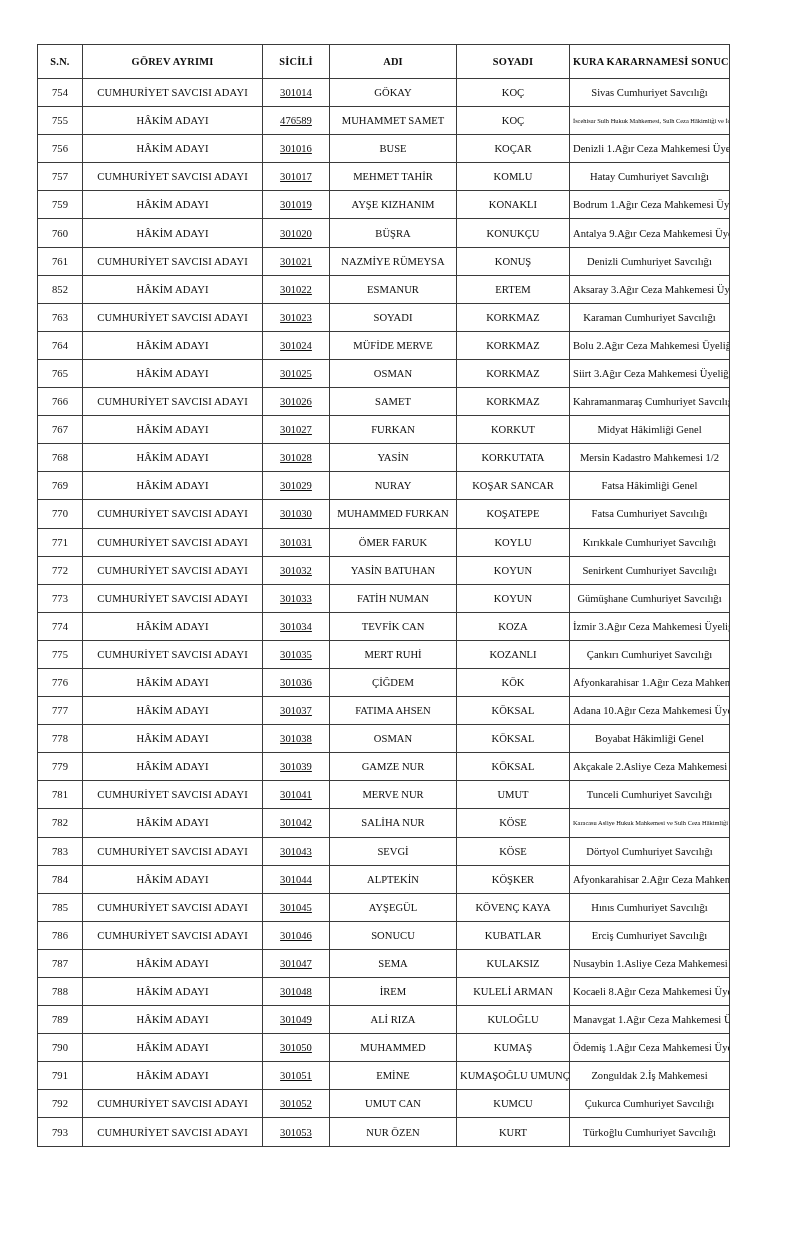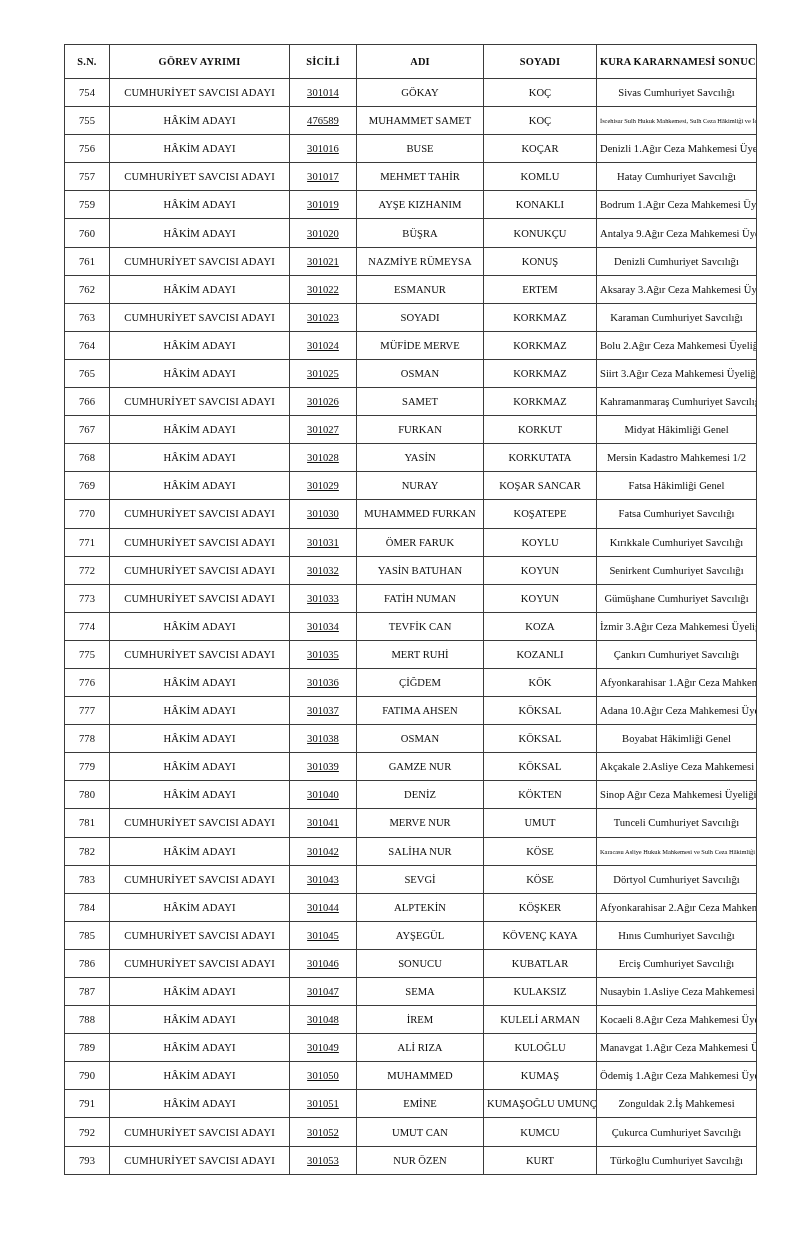--- a/index.html
+++ b/index.html
@@ -16,21 +16,21 @@
     overflow: hidden;
   }
   .page {
     position: relative;
     width: 798px;
     height: 1252px;
     box-sizing: border-box;
   }
   .table-wrap {
     position: absolute;
-    left: 64px;
+    left: 37px;
     top: 44px;
     width: 692px;
   }
   table.kura {
     border-collapse: collapse;
     width: 692px;
     table-layout: fixed;
     background: #fff;
   }
   table.kura th,
@@ -153,21 +153,21 @@
           </tr>
           <tr>
             <td class="sn">761</td>
             <td class="gorev">CUMHURİYET SAVCISI ADAYI</td>
             <td class="sicil">301021</td>
             <td class="adi">NAZMİYE RÜMEYSA</td>
             <td class="soyadi">KONUŞ</td>
             <td class="sonuc">Denizli Cumhuriyet Savcılığı</td>
           </tr>
           <tr>
-            <td class="sn">762</td>
+            <td class="sn">852</td>
             <td class="gorev">HÂKİM ADAYI</td>
             <td class="sicil">301022</td>
             <td class="adi">ESMANUR</td>
             <td class="soyadi">ERTEM</td>
             <td class="sonuc">Aksaray 3.Ağır Ceza Mahkemesi Üyeliği</td>
           </tr>
           <tr>
             <td class="sn">763</td>
             <td class="gorev">CUMHURİYET SAVCISI ADAYI</td>
             <td class="sicil">301023</td>
@@ -295,28 +295,20 @@
             <td class="soyadi">KÖKSAL</td>
             <td class="sonuc">Boyabat Hâkimliği Genel</td>
           </tr>
           <tr>
             <td class="sn">779</td>
             <td class="gorev">HÂKİM ADAYI</td>
             <td class="sicil">301039</td>
             <td class="adi">GAMZE NUR</td>
             <td class="soyadi">KÖKSAL</td>
             <td class="sonuc">Akçakale 2.Asliye Ceza Mahkemesi</td>
-          </tr>
-          <tr>
-            <td class="sn">780</td>
-            <td class="gorev">HÂKİM ADAYI</td>
-            <td class="sicil">301040</td>
-            <td class="adi">DENİZ</td>
-            <td class="soyadi">KÖKTEN</td>
-            <td class="sonuc">Sinop Ağır Ceza Mahkemesi Üyeliği</td>
           </tr>
           <tr>
             <td class="sn">781</td>
             <td class="gorev">CUMHURİYET SAVCISI ADAYI</td>
             <td class="sicil">301041</td>
             <td class="adi">MERVE NUR</td>
             <td class="soyadi">UMUT</td>
             <td class="sonuc">Tunceli Cumhuriyet Savcılığı</td>
           </tr>
           <tr>

